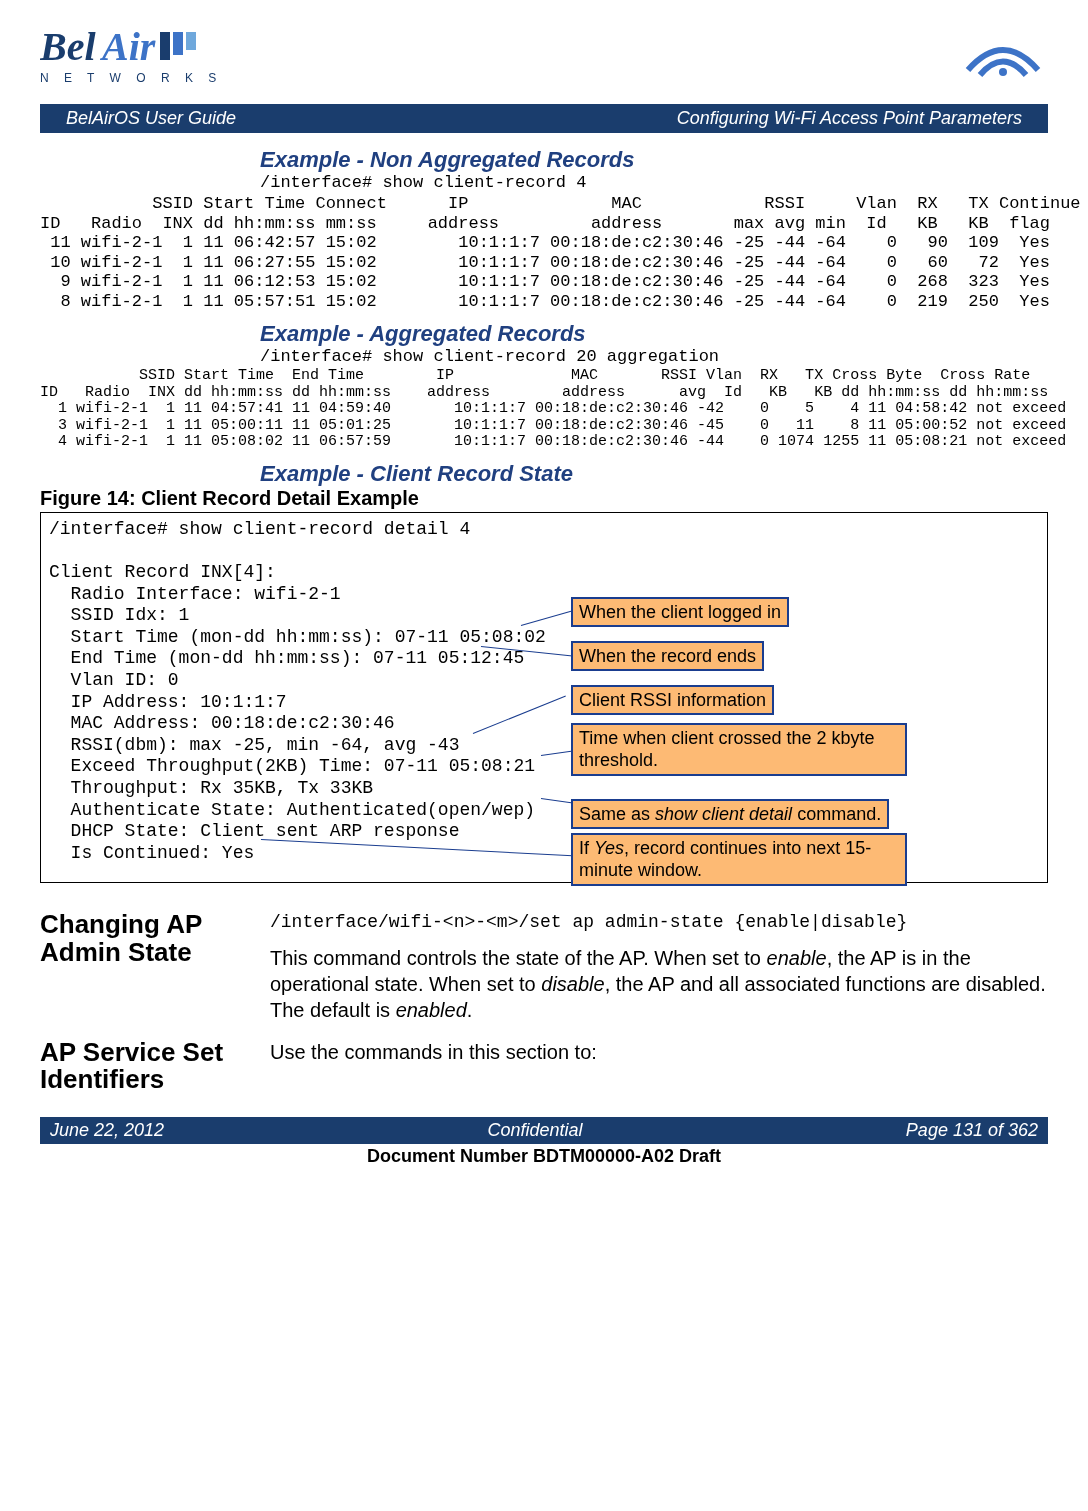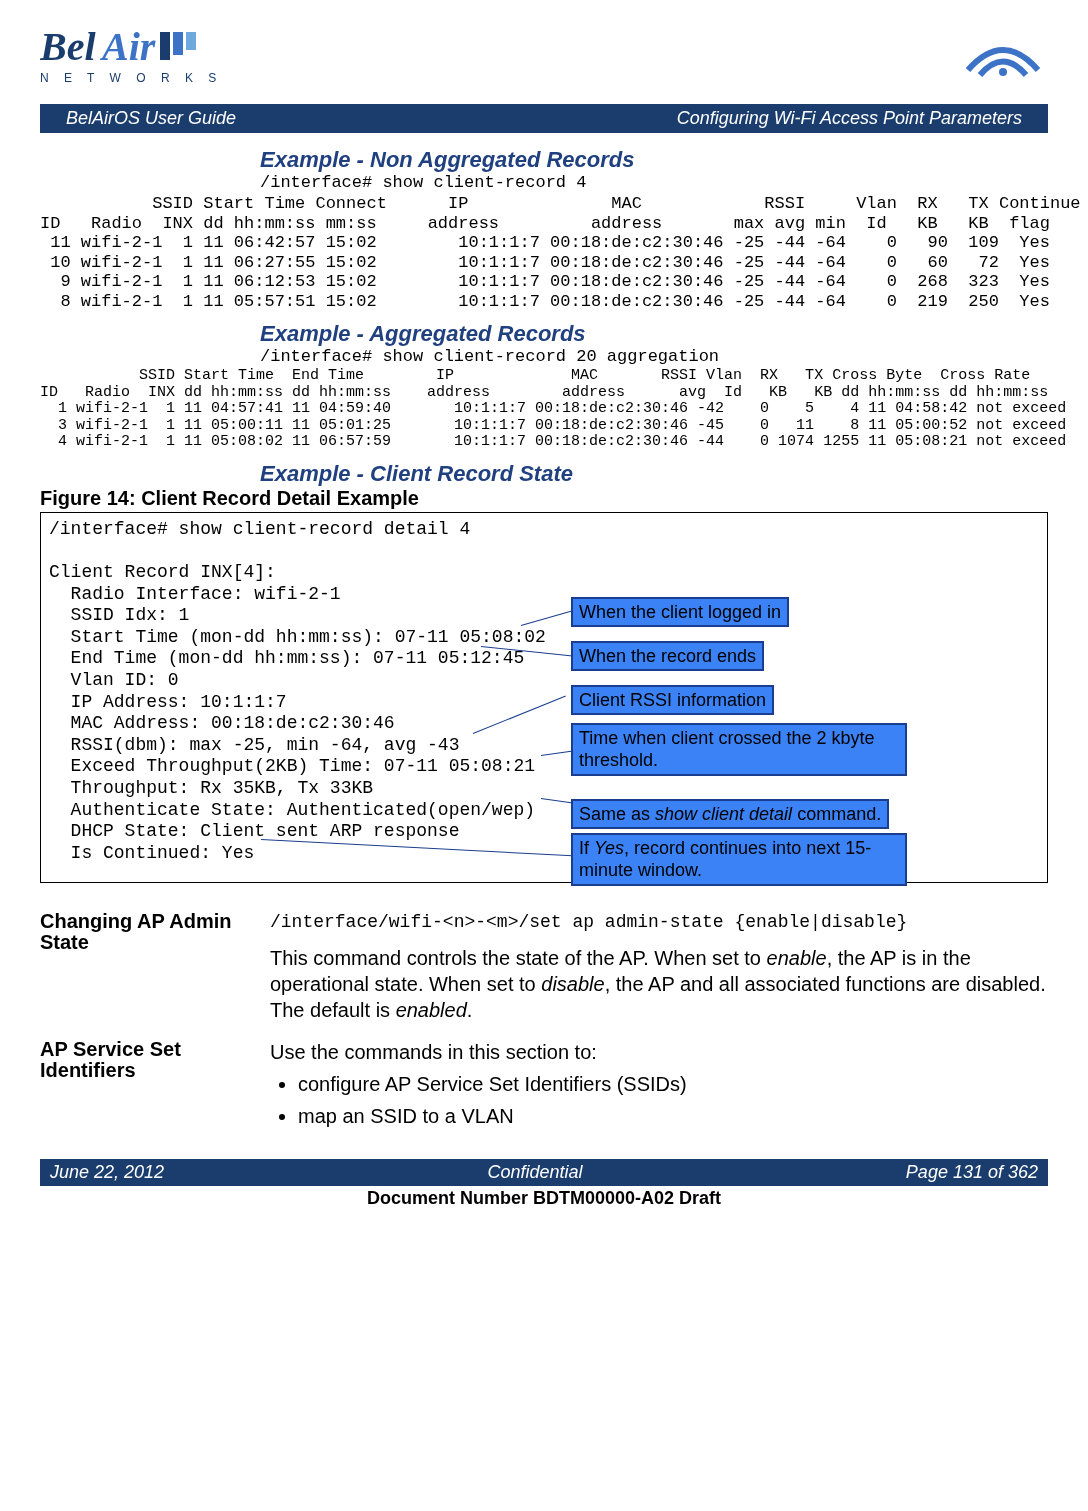--- a/index.html
+++ b/index.html
@@ -80,39 +80,39 @@
   .detail-text {
     font-family: "Courier New", monospace;
     font-size: 18px;
     line-height: 1.2;
     white-space: pre;
     margin: 0;
   }
   .callout {
     position: absolute;
     border: 2px solid #1a3d8f;
-    background: #3b82f6;
+    background: #fdba74;
     padding: 2px 6px;
     font-size: 18px;
     font-family: Arial, sans-serif;
     line-height: 1.25;
     white-space: normal;
   }
   .callout-line {
     position: absolute;
     border-top: 1.5px solid #1a3d8f;
     transform-origin: left center;
   }
   .two-col {
     display: flex;
     margin-bottom: 16px;
   }
   .tc-left {
     width: 220px;
-    font-size: 20px;
+    font-size: 26px;
     font-weight: bold;
     line-height: 1.05;
     padding-right: 10px;
   }
   .tc-right {
     flex: 1;
     font-size: 20px;
     line-height: 1.3;
   }
   .tc-right .cmd {
@@ -242,24 +242,20 @@
       <div>
         <span>This command controls the state of the AP. When set to </span><span class="italic">enable</span><span>, the AP is in the operational state. When set to </span><span class="italic">disable</span><span>, the AP and all associated functions are disabled. The default is </span><span class="italic">enabled</span><span>.</span>
       </div>
     </div>
   </div>
 
   <div class="two-col">
     <div class="tc-left">AP Service Set Identifiers</div>
     <div class="tc-right">
       <div>Use the commands in this section to:</div>
-      <ul class="bullets">
-        <li>configure AP Service Set Identifiers (SSIDs)</li>
-        <li>map an SSID to a VLAN</li>
-      </ul>
     </div>
   </div>
 
   <div class="footer">
     <div class="footer-bar">
       <span>June 22, 2012</span>
       <span>Confidential</span>
       <span>Page 131 of 362</span>
     </div>
     <div class="footer-doc">Document Number BDTM00000-A02 Draft</div>

